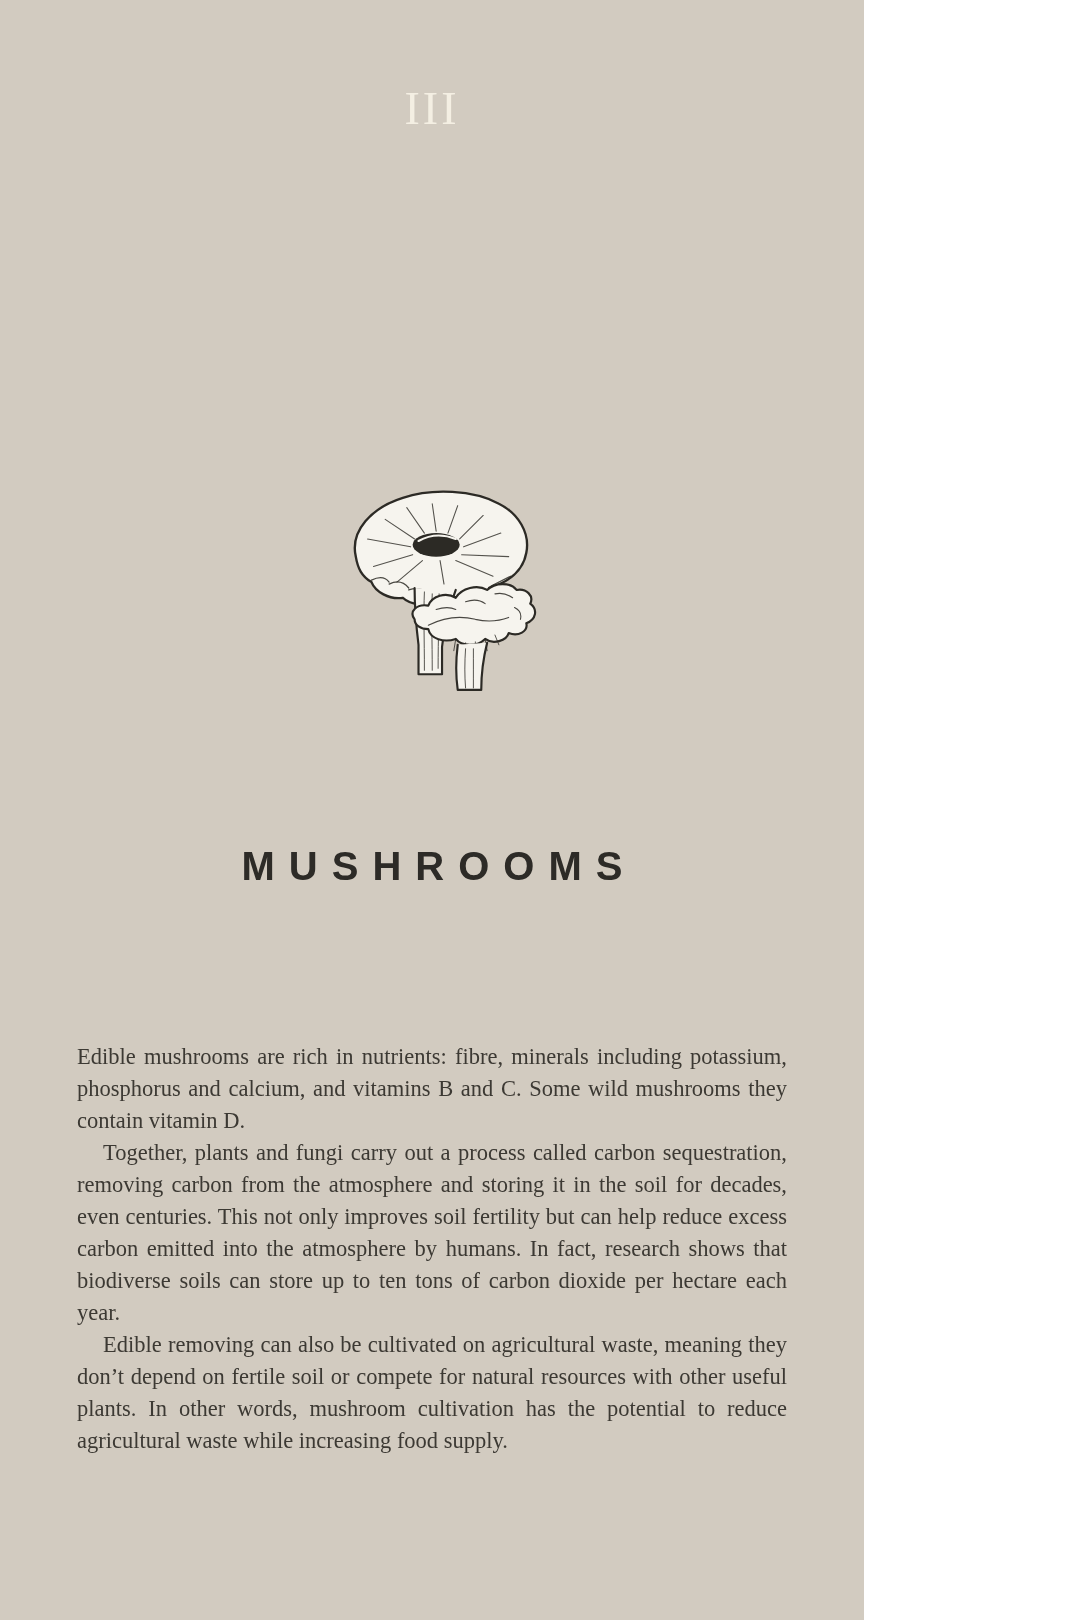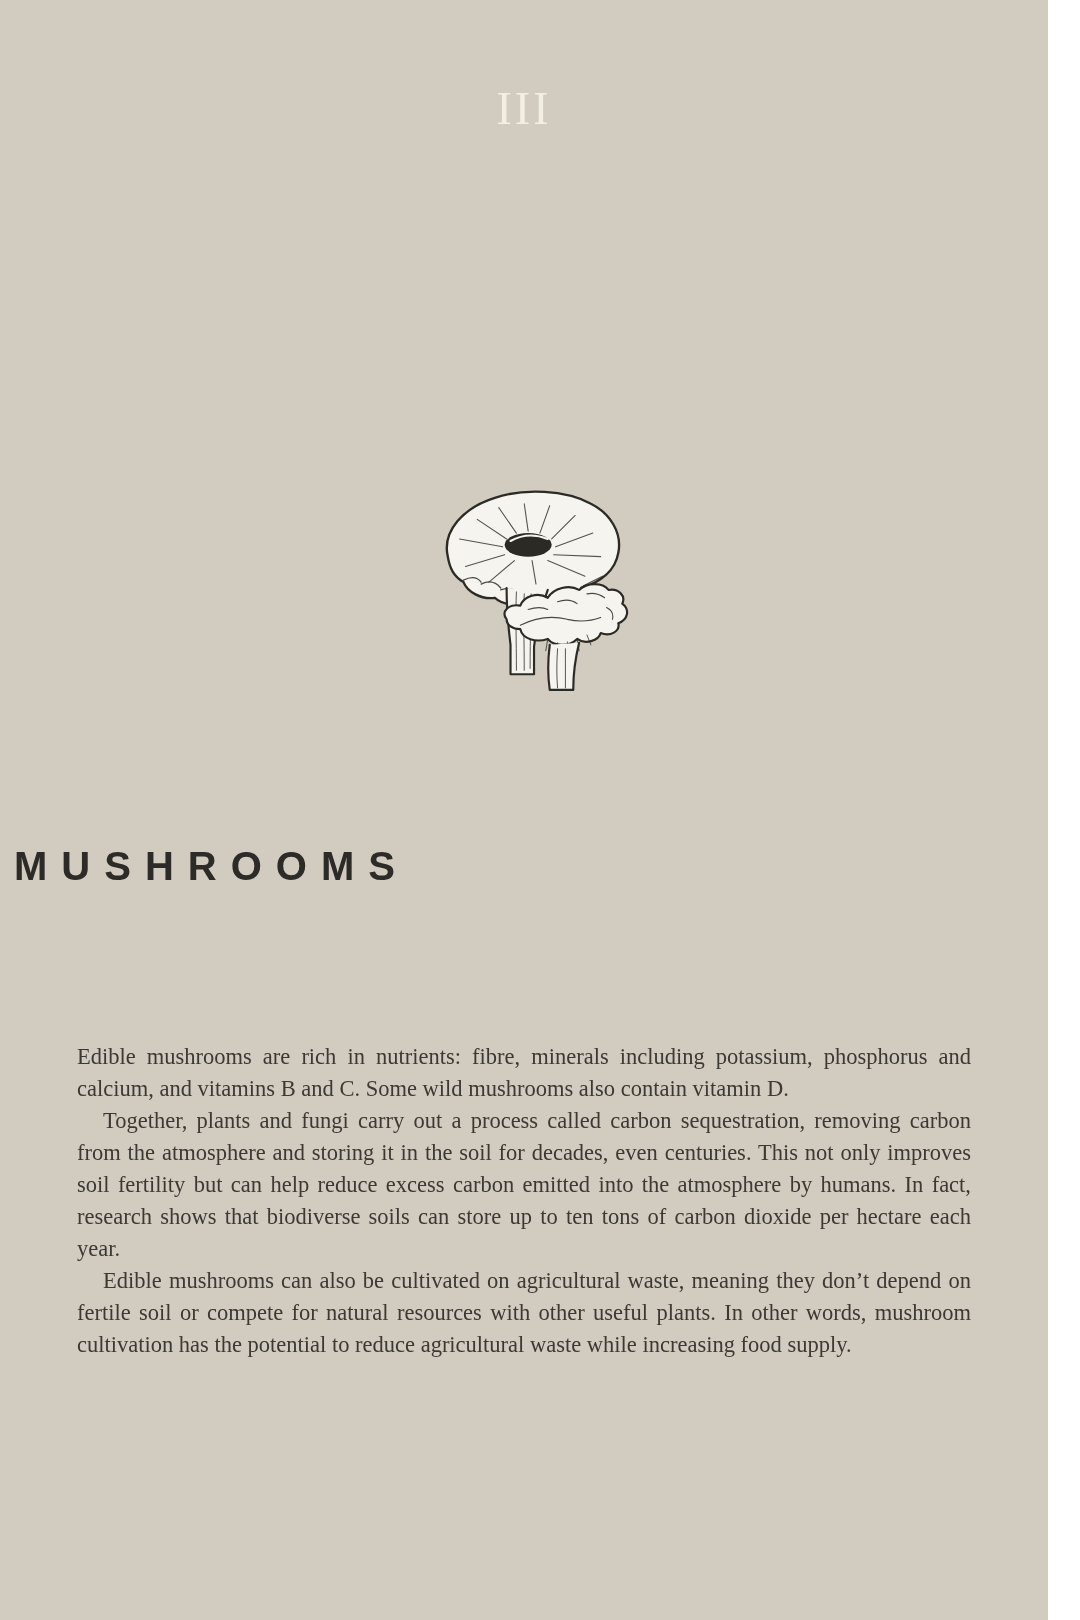--- a/index.html
+++ b/index.html
@@ -1,21 +1,21 @@
 <!DOCTYPE html>
 <html><head>
 <meta charset="utf-8">
 <style>
   html, body {
     margin: 0;
     padding: 0;
   }
   .page {
     position: relative;
-    width: 1048px;
+    width: 864px;
     height: 1620px;
     background: #d2cbc0;
     overflow: hidden;
     font-family: "Liberation Serif", serif;
   }
   .chapter-number {
     padding-top: 86px;
     text-align: center;
     font-family: "Liberation Serif", serif;
     font-size: 46px;
@@ -27,20 +27,21 @@
     margin-top: 350px;
     display: flex;
     justify-content: center;
   }
   .illustration-wrap svg {
     display: block;
     transform: translateX(12px);
   }
   .chapter-title {
     margin-top: 153px;
+    text-align: center;
     font-family: "Liberation Sans", sans-serif;
     font-weight: 700;
     font-size: 40px;
     line-height: 1;
     letter-spacing: 14px;
     padding-left: 14px; 
     color: #2d2b27;
   }
   .body-text {
     margin-top: 155px;
@@ -119,18 +120,18 @@
           <path d="M122,170 C121,184 121,198 122,210"></path>
           <path d="M130,170 C130,184 130,198 130,210"></path>
         </g>
       </g>
     </svg>
   </div>
 
   <div class="chapter-title">MUSHROOMS</div>
 
   <div class="body-text">
-    <p>Edible mushrooms are rich in nutrients: fibre, minerals including potassium, phosphorus and calcium, and vitamins B and C. Some wild mushrooms also contain vitamin D.</p>
+    <p>Edible mushrooms are rich in nutrients: fibre, minerals including potassium, phosphorus and calcium, and vitamins B and C. Some wild mushrooms they contain vitamin D.</p>
     <p class="indent">Together, plants and fungi carry out a process called carbon sequestration, removing carbon from the atmosphere and storing it in the soil for decades, even centuries. This not only improves soil fertility but can help reduce excess carbon emitted into the atmosphere by humans. In fact, research shows that biodiverse soils can store up to ten tons of carbon dioxide per hectare each year.</p>
-    <p class="indent">Edible mushrooms can also be cultivated on agricultural waste, meaning they don’t depend on fertile soil or compete for natural resources with other useful plants. In other words, mushroom cultivation has the potential to reduce agricultural waste while increasing food supply.</p>
+    <p class="indent">Edible removing can also be cultivated on agricultural waste, meaning they don’t depend on fertile soil or compete for natural resources with other useful plants. In other words, mushroom cultivation has the potential to reduce agricultural waste while increasing food supply.</p>
   </div>
 
 </div>
 
 </body></html>

